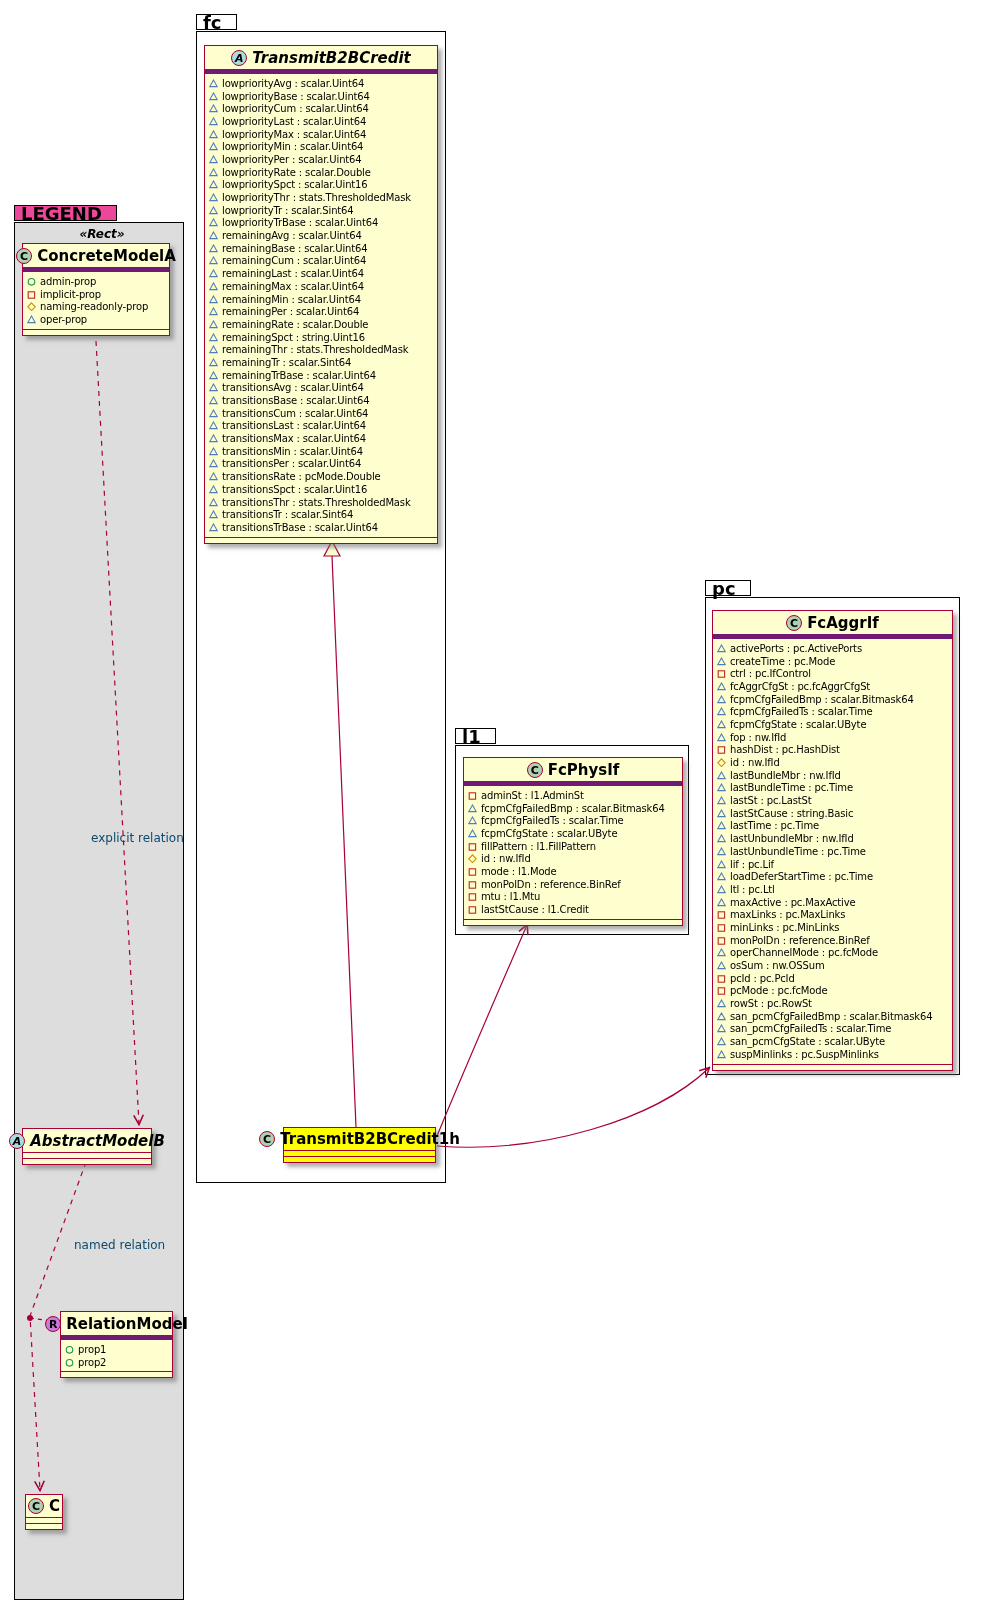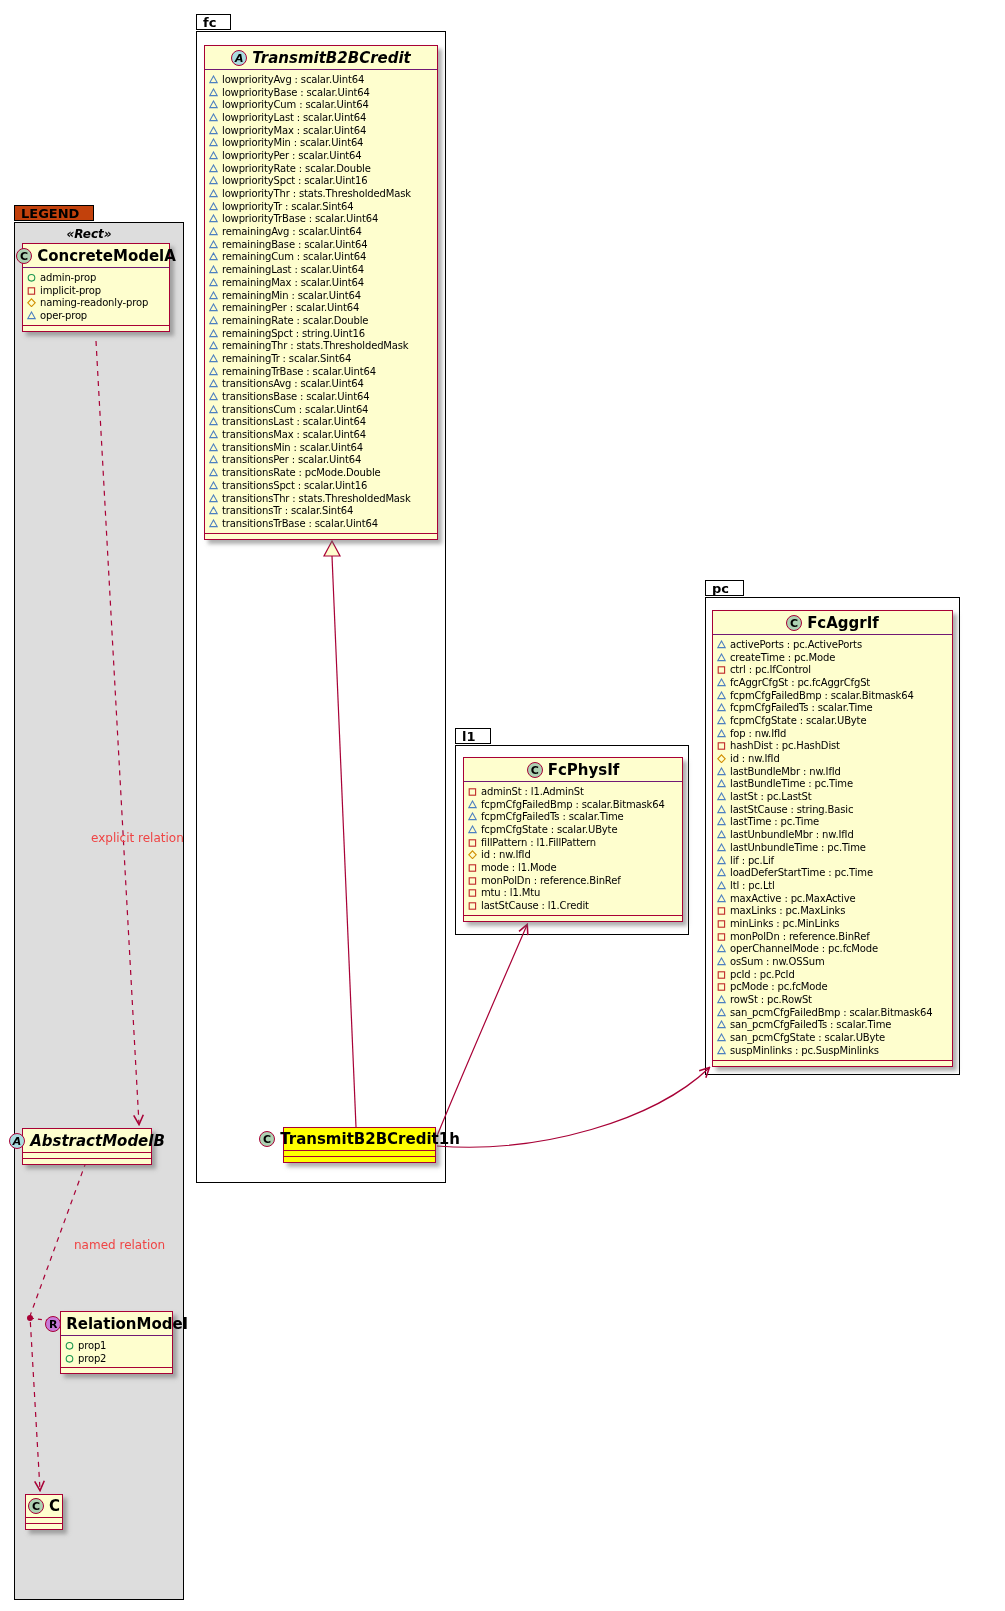--- a/index.html
+++ b/index.html
@@ -2,21 +2,21 @@
 <html><head>
 <meta charset="utf-8">
 <style>
   html,body { margin:0; padding:0; background:#ffffff; font-family:"DejaVu Sans", sans-serif; }
   #canvas { position:relative; width:1005px; height:1611px; background:#ffffff; overflow:hidden; }
 
   
   .pkg-tab {
     position:absolute; z-index:2; box-sizing:border-box;
     border:1.5px solid #000; height:16px; line-height:15px;
-    padding:0 14px 0 6px; font-size:13px; font-weight:bold; background:#fff;
+    padding:0 14px 0 6px; font-size:18px; font-weight:bold; background:#fff;
   }
   .pkg-body {
     position:absolute; z-index:1; box-sizing:border-box;
     border:1.5px solid #000; background:#fff;
   }
   .pkg-body.gray { background:#DDDDDD; }
   .stereotype { position:absolute; z-index:2; text-align:center; font-size:12px; font-weight:bold; font-style:italic; }
 
   
   .uml-class {
@@ -29,38 +29,38 @@
   .spot {
     width:16px; height:16px; min-width:16px; border-radius:50%;
     border:1px solid #A80036; display:flex; align-items:center; justify-content:center;
     font-size:11px; font-weight:bold; font-style:normal; color:#000; box-sizing:border-box;
   }
   .spot-C { background:#ADD1B2; }
   .spot-A { background:#A9DCDF; font-style:italic; }
   .spot-R { background:#C77BD9; }
   .cls-name { font-size:15px; font-weight:bold; white-space:nowrap; }
   .cls-name.abstract { font-style:italic; }
-  .members { border-top:1px solid #701a75; padding:3px 4px; overflow:hidden; }
+  .members { border-top:5px solid #701a75; padding:3px 4px; overflow:hidden; }
   .member { display:flex; align-items:center; gap:4px; height:12.7px; white-space:nowrap; overflow:hidden; font-size:10px; letter-spacing:-0.15px; }
   .member .mi { display:inline-flex; width:9px; min-width:9px; justify-content:center; }
   .sec { border-top:1px solid #A80036; height:5px; }
 
   
-  .rel-label { position:absolute; z-index:6; font-size:12px; color:#ef4444; white-space:nowrap; }
+  .rel-label { position:absolute; z-index:6; font-size:12px; color:#0c4a6e; white-space:nowrap; }
 
   #wires { position:absolute; left:0; top:0; z-index:5; pointer-events:none; }
 </style>
 </head>
 <body>
 
 <div id="canvas">
 
-  <div class="pkg-tab" style="left:14px;top:205px;background:#c2410c;">LEGEND</div>
+  <div class="pkg-tab" style="left:14px;top:205px;background:#ec4899;">LEGEND</div>
   <div class="pkg-body gray" style="left:14px;top:222px;width:170px;height:1378px;"></div>
-  <div class="stereotype" style="left:14px;top:227px;width:150px;">«Rect»</div>
+  <div class="stereotype" style="left:27px;top:227px;width:150px;">«Rect»</div>
 
   <div class="pkg-tab" style="left:196px;top:14px;">fc</div>
   <div class="pkg-body" style="left:196px;top:31px;width:250px;height:1152px;"></div>
 
   <div class="pkg-tab" style="left:455px;top:728px;">l1</div>
   <div class="pkg-body" style="left:455px;top:745px;width:234px;height:190px;"></div>
 
   <div class="pkg-tab" style="left:705px;top:580px;">pc</div>
   <div class="pkg-body" style="left:705px;top:597px;width:255px;height:478px;"></div>
 

